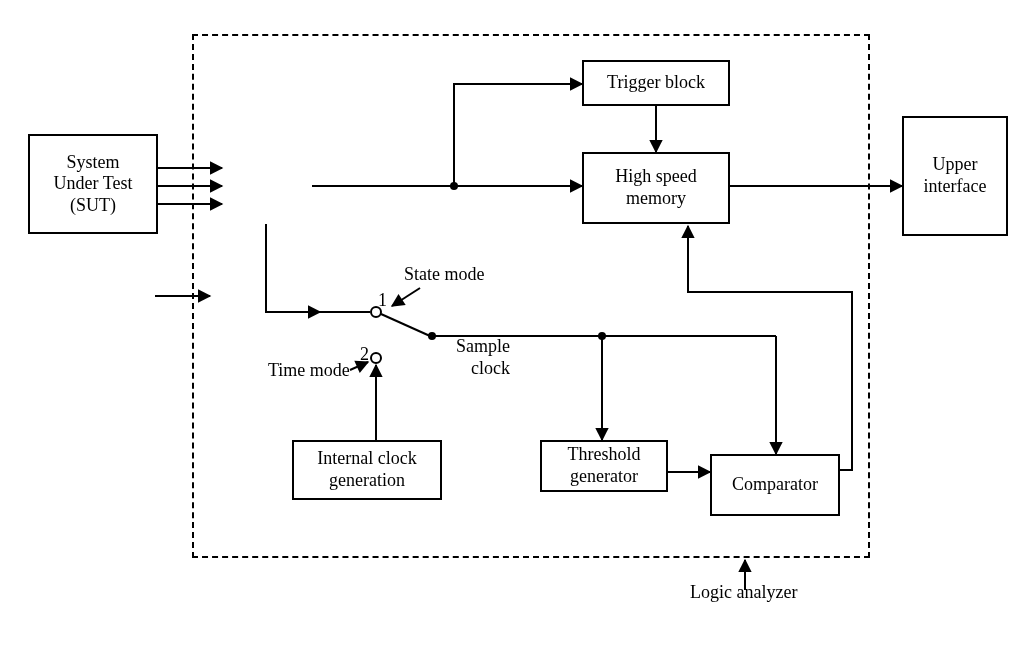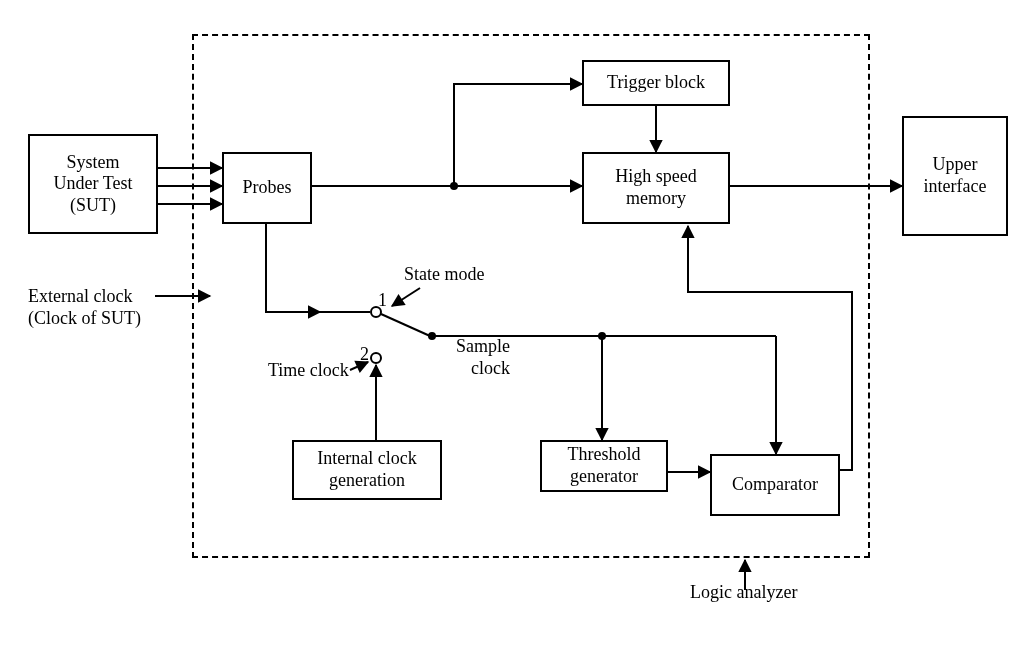--- a/index.html
+++ b/index.html
@@ -50,23 +50,20 @@
 <body>
 
 <div class="canvas">
 
   <div class="dashed-box" style="left:192px; top:34px; width:678px; height:524px"></div>
 
   <div class="box" style="left:28px; top:134px; width:130px; height:100px">
     <span>System<br>Under Test<br>(SUT)</span>
   </div>
 
-  <div class="box" style="left:222px; top:152px; width:90px; height:72px">
-    <span>Probes</span>
-  </div>
 
   <div class="box" style="left:582px; top:60px; width:148px; height:46px">
     <span>Trigger block</span>
   </div>
 
   <div class="box" style="left:582px; top:152px; width:148px; height:72px">
     <span>High speed<br>memory</span>
   </div>
 
   <div class="box" style="left:902px; top:116px; width:106px; height:120px">
@@ -78,30 +75,27 @@
   </div>
 
   <div class="box" style="left:540px; top:440px; width:128px; height:52px">
     <span>Threshold<br>generator</span>
   </div>
 
   <div class="box" style="left:710px; top:454px; width:130px; height:62px">
     <span>Comparator</span>
   </div>
 
-  <div class="label" style="left:28px; top:286px; text-align:left">
-    <span>External clock<br>(Clock of SUT)</span>
-  </div>
 
   <div class="label" style="left:404px; top:264px">
     <span>State mode</span>
   </div>
 
   <div class="label" style="left:268px; top:360px">
-    <span>Time clock</span>
+    <span>Time mode</span>
   </div>
 
   <div class="label" style="left:456px; top:336px; text-align:right">
     <span>Sample<br>clock</span>
   </div>
 
   <div class="label" style="left:378px; top:290px">
     <span>1</span>
   </div>
 

